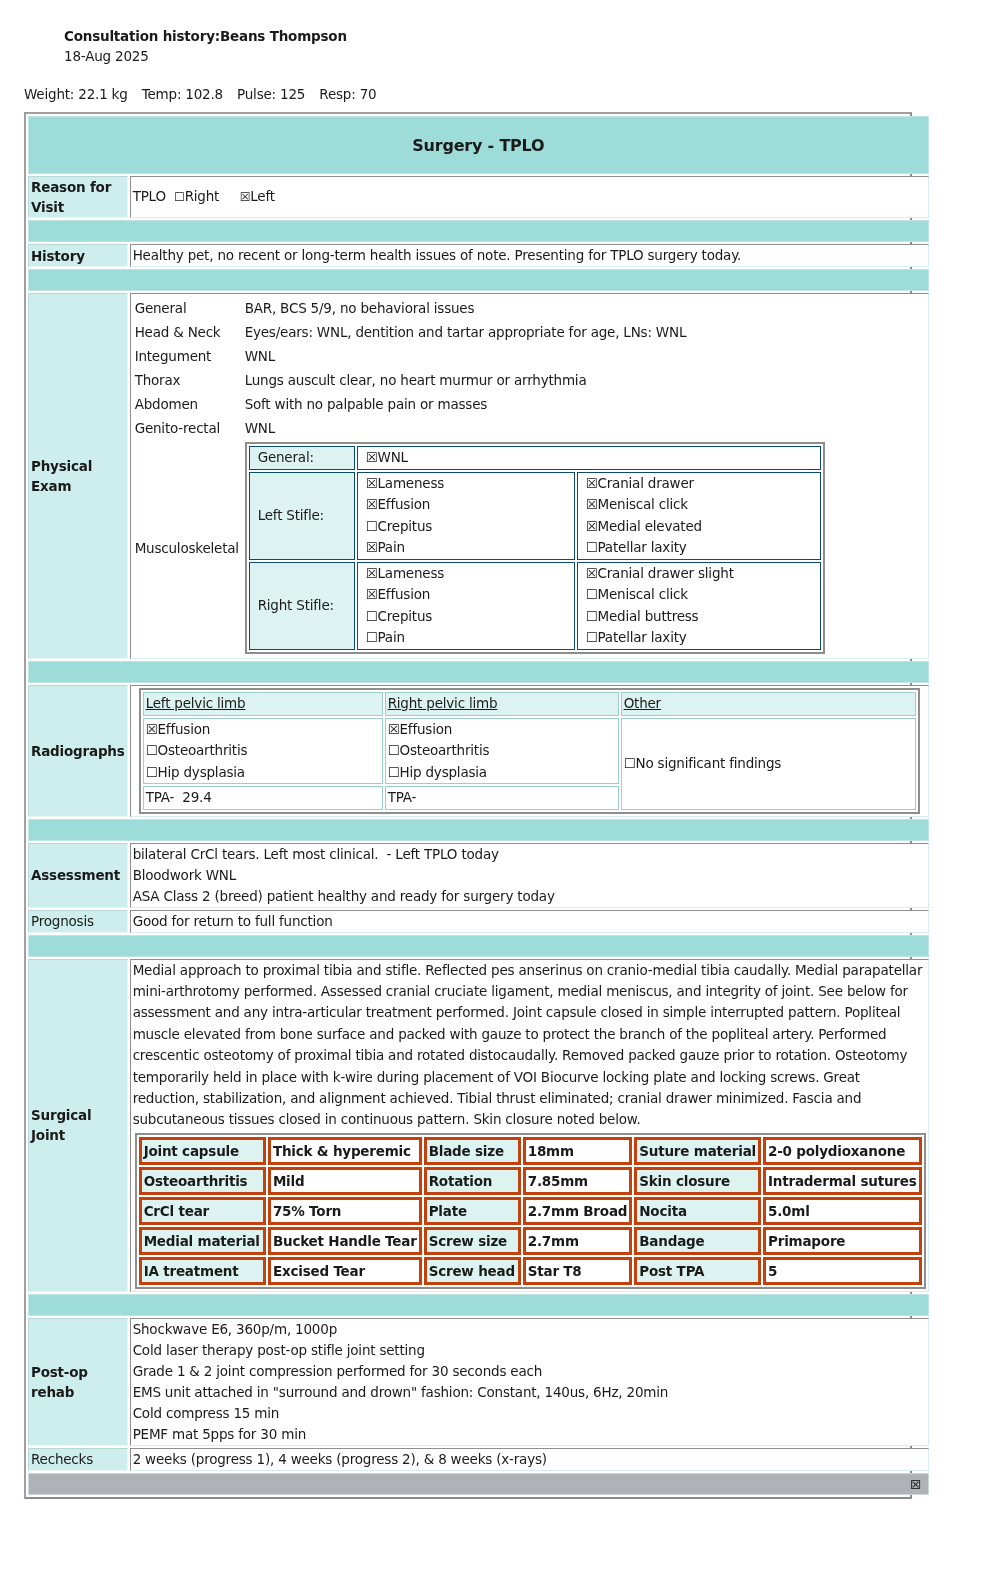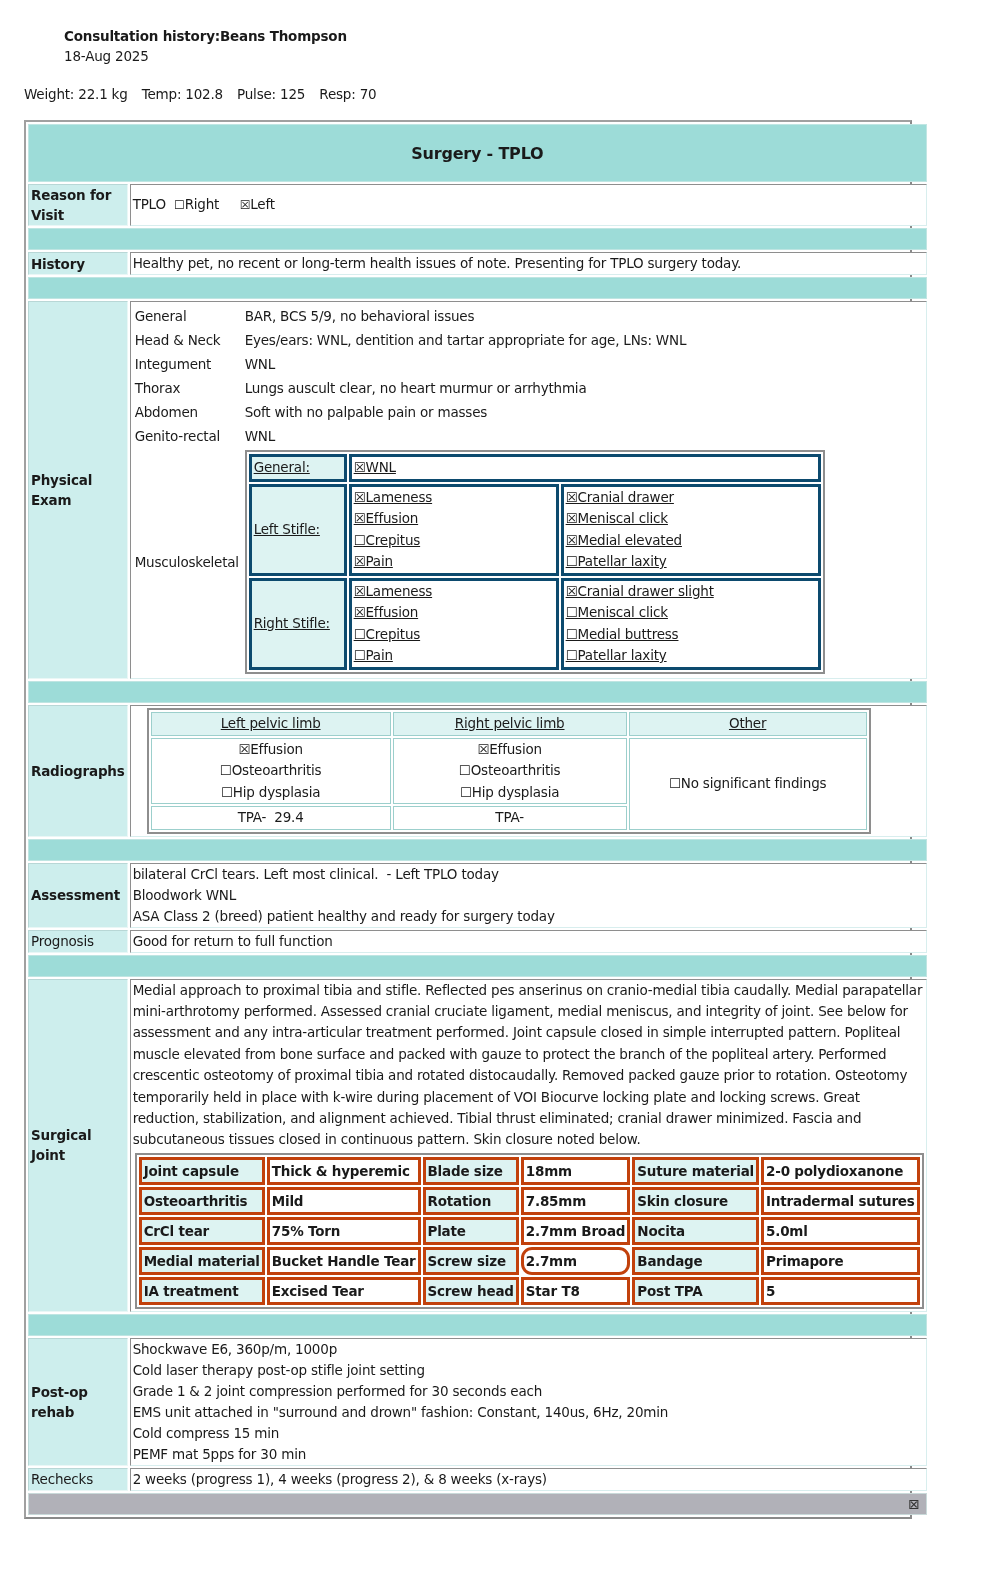--- a/index.html
+++ b/index.html
@@ -7,21 +7,21 @@
     width: 988px; height: 1571px; position: relative; overflow: hidden;
     font-family: "DejaVu Sans", sans-serif; font-size: 13.5px; color: #1a1a1a;
     letter-spacing: -0.2px;
   }
   .header { position: absolute; left: 24px; top: 26px; line-height: 20px; margin-left: 40px; }
   .header .title { font-weight: bold; }
   .vitals { position: absolute; left: 24px; top: 84px; line-height: 20px; }
   .vitals span { margin-right: 10px; }
 
   .main {
-    position: absolute; left: 24px; top: 120px; width: 884px;
+    position: absolute; left: 24px; top: 112px; width: 884px;
     border: 2px solid #a0a0a0; border-right-color: #8a8a8a; border-bottom-color: #8a8a8a;
     background: #ffffff;
   }
   table { border-collapse: separate; }
   .outer { width: 100%; border-spacing: 2px; }
   .outer > tbody > tr > td { padding: 0 2px; vertical-align: middle; }
   .cell-label {
     width: 120px; background: #cdeeed; border: 1px solid #b8d7d6;
     border-right-color: #e9f7f6; border-bottom-color: #e9f7f6;
     font-weight: bold; line-height: 20px;
@@ -37,26 +37,26 @@
   }
   .spacer td { height: 20px; background: #9ddcd8; border: 1px solid #bfe5e2; padding: 0 !important; }
   .footer-row td { height: 20px; background: #b1b1b8; border: 1px solid #c9d9d9; text-align: right; padding-right: 6px !important; }
   .chk { display: inline-block; font-size: 12px; }
 
   
   .pe { border-spacing: 0; width: 100%; }
   .pe td { padding: 0 2px; line-height: 24px; vertical-align: middle; }
   .pe .k { width: 106px; white-space: nowrap; }
   .msk { border: 2px solid #8e8e8e; border-spacing: 2px; width: 580px; margin: 2px 0 2px 0; }
-  .msk td { border: 3px solid #0c4a6e; padding: 0 2px; line-height: 21.5px; text-decoration: underline; }
+  .msk td { border: 1px solid #0c4a6e; padding: 0 8px; line-height: 21.5px; }
   .msk .lbl { background: #ddf3f2; width: 88px; }
   .msk .v { background: #ffffff; }
 
   
-  .rad { border: 2px solid #8e8e8e; border-spacing: 2px; width: 724px; margin: 2px 16px; text-align: center; }
+  .rad { border: 2px solid #8e8e8e; border-spacing: 2px; width: 781px; margin: 2px 8px; }
   .rad td { border: 1px solid #9ccfcc; padding: 0 2px; line-height: 21.5px; vertical-align: middle; }
   .rad .h { background: #ddf3f2; text-decoration: underline; height: 22px; }
   .rad .v { background: #ffffff; }
 
   
   .surg { border: 2px solid #8e8e8e; border-spacing: 2px; margin: 2px 0 2px 2px; }
   .surg td { border: 3px solid #c2410c; padding: 0 2px; line-height: 22px; white-space: nowrap; font-weight: bold; }
   .surg .lbl { background: #ddf3f2; }
   .surg .v { background: #ffffff; }
 
@@ -265,21 +265,21 @@
                   <td class="v" style="width: 138px;">75% Torn</td>
                   <td class="lbl" style="width: 92px;">Plate</td>
                   <td class="v" style="width: 94px;">2.7mm Broad</td>
                   <td class="lbl" style="width: 112px;">Nocita</td>
                   <td class="v" style="width: 142px;">5.0ml</td>
                 </tr>
                 <tr>
                   <td class="lbl" style="width: 124px;">Medial material</td>
                   <td class="v" style="width: 138px;">Bucket Handle Tear</td>
                   <td class="lbl" style="width: 92px;">Screw size</td>
-                  <td class="v" style="width: 94px; border-radius: 11px;">2.7mm</td>
+                  <td class="v" style="width: 94px;">2.7mm</td>
                   <td class="lbl" style="width: 112px; margin-left: 16px;">Bandage</td>
                   <td class="v" style="width: 142px;">Primapore</td>
                 </tr>
                 <tr>
                   <td class="lbl" style="width: 124px;">IA treatment</td>
                   <td class="v" style="width: 138px;">Excised Tear</td>
                   <td class="lbl" style="width: 92px;">Screw head</td>
                   <td class="v" style="width: 94px;">Star T8</td>
                   <td class="lbl" style="width: 112px;">Post TPA</td>
                   <td class="v" style="width: 142px;">5</td>

